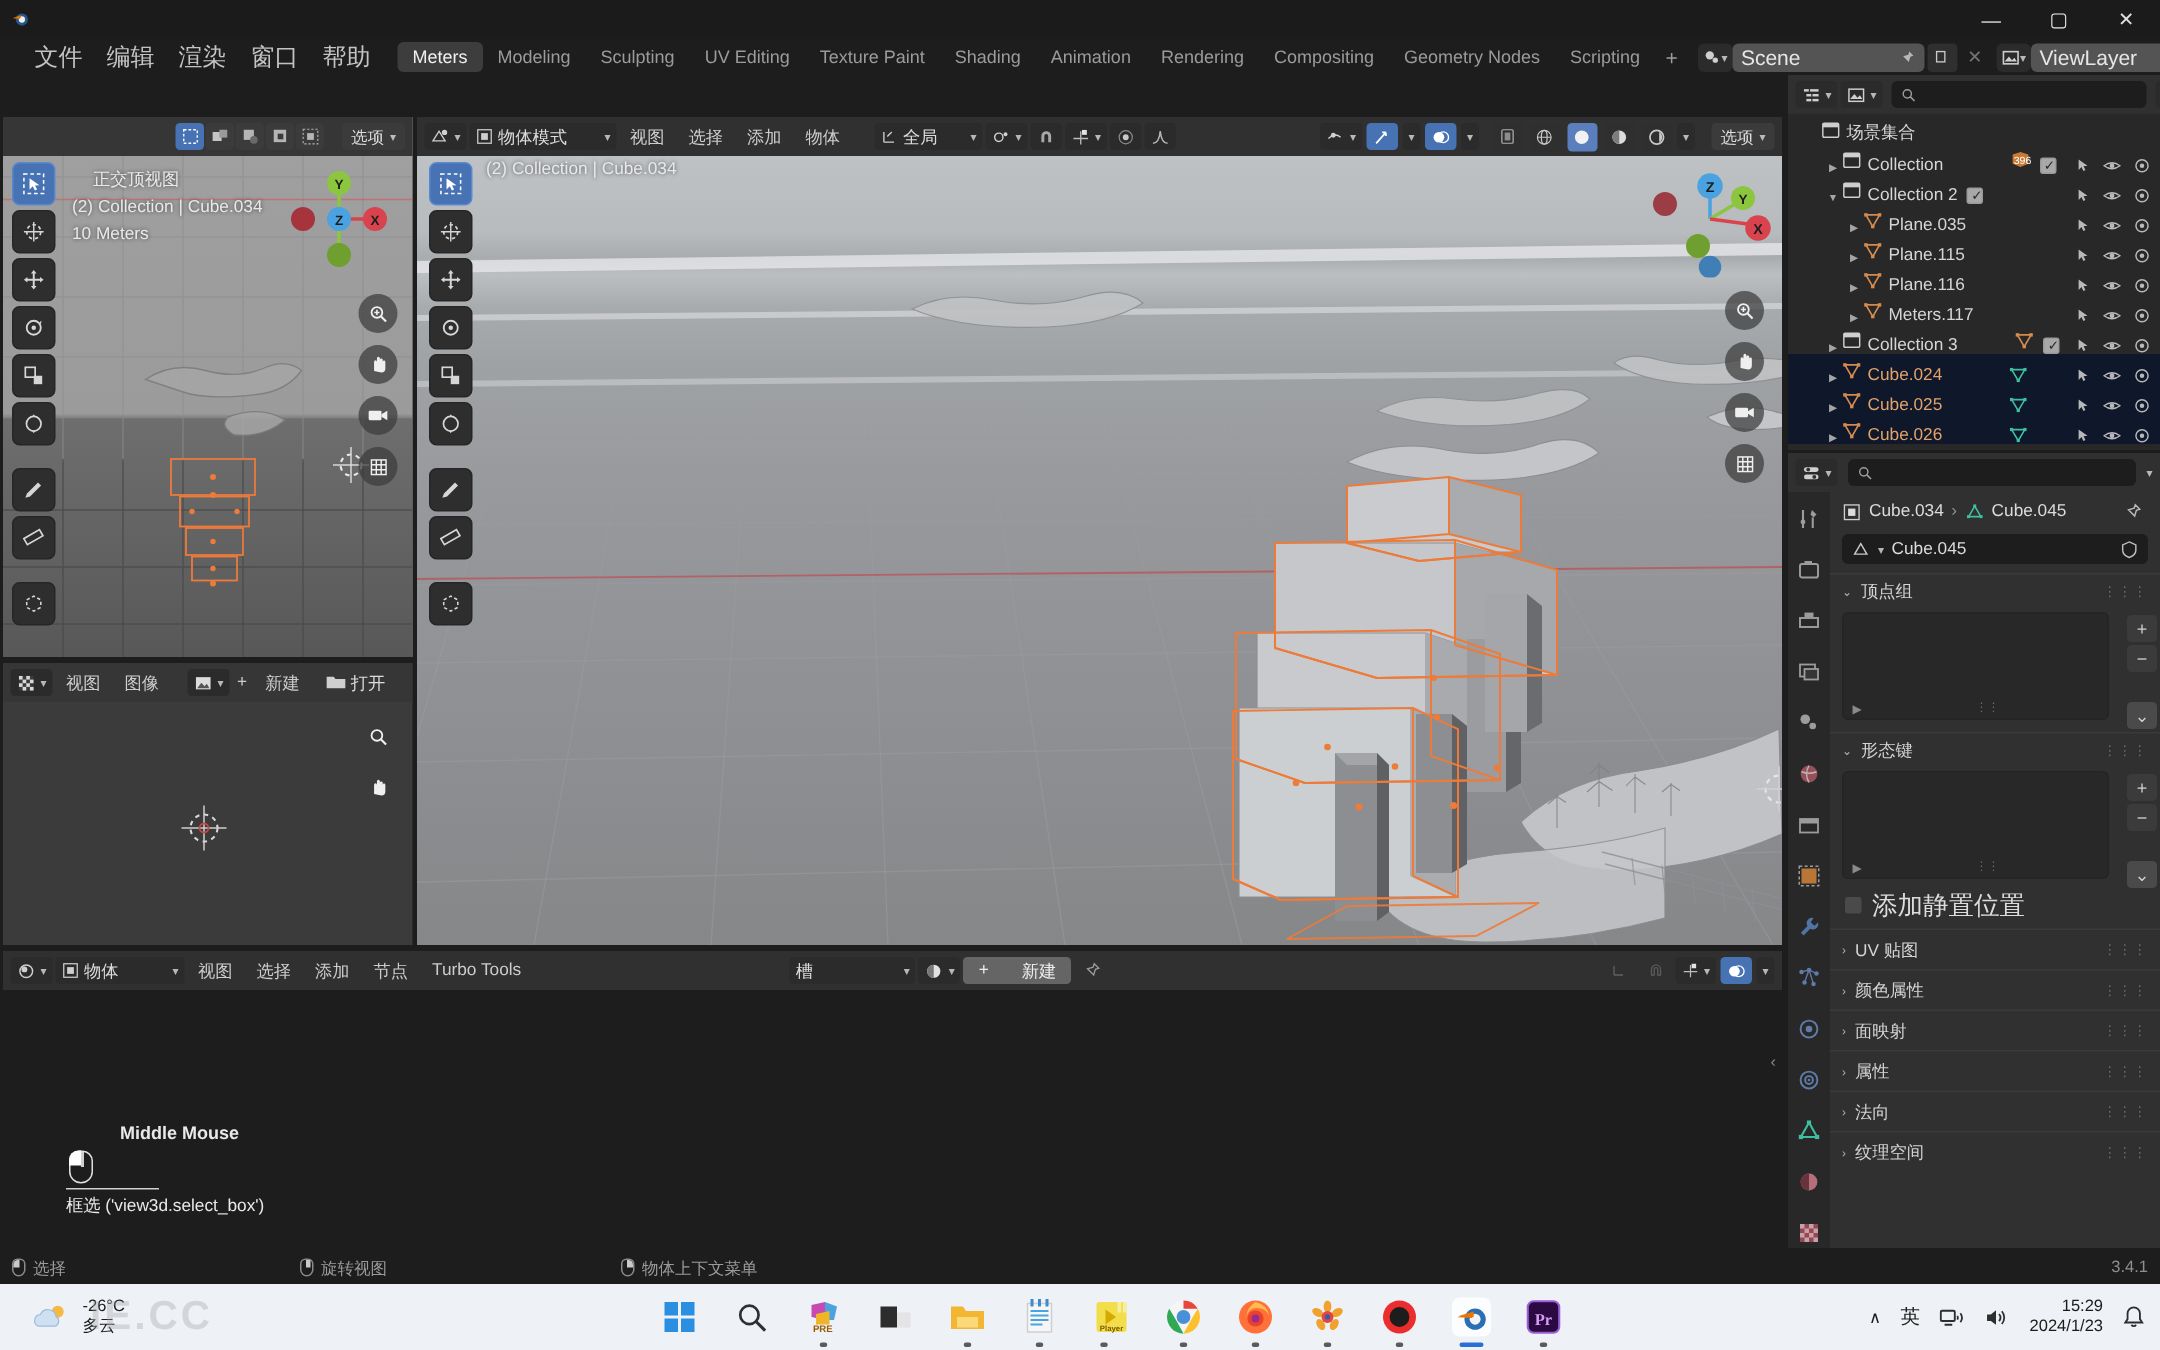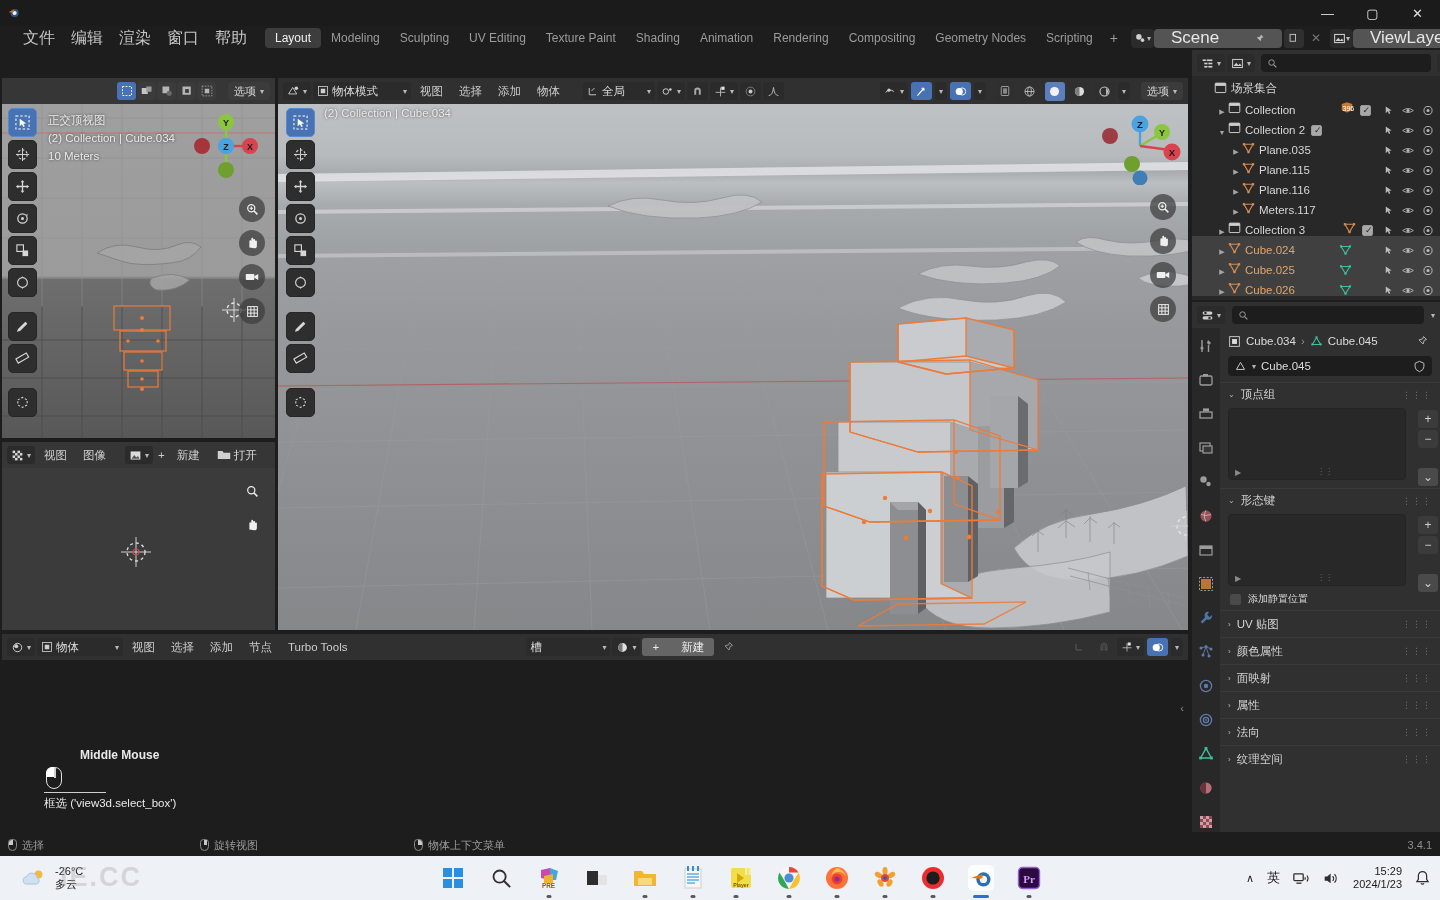--- a/index.html
+++ b/index.html
@@ -41,21 +41,21 @@
   .wtab.active { background:#3d3d3d; color:#f0f0f0; }
   .wtab-plus { padding:2px 7px; color:#9b9b9b; font-size:14px; }
 
   .scene-block { margin-left:6px; display:flex; align-items:center; }
   .icon-dd {
     display:flex; align-items:center; background:#2b2b2b; border-radius:4px;
     height:19px; padding:0 3px;
   }
   .id-field {
     display:flex; align-items:center; background:#545454; height:19px;
-    border-radius:4px; padding:0 17px; min-width:128px; color:#e6e6e6; font-size:17px;
+    border-radius:4px; padding:0 6px; min-width:128px; color:#e6e6e6; font-size:14px;
   }
   .id-field .pin { margin-left:auto; opacity:.75; }
   .sq-btn {
     width:20px; height:19px; background:#2f2f2f; border-radius:3px;
     display:flex; align-items:center; justify-content:center; margin-left:2px;
   }
   .sq-btn.ghost { background:transparent; opacity:.45; }
 
   
   .hdr {
@@ -118,21 +118,21 @@
   #shader-hdr { left:2px; top:634px; width:1186px; height:26px; background:#303030; }
   #shader-view{ left:2px; top:660px; width:1186px; height:172px; background:#1d1d1d; }
 
   
   #outliner-hdr { left:1192px; top:50px; width:248px; height:26px; background:#303030; }
   #outliner { left:1192px; top:76px; width:248px; height:224px; background:#282828; overflow:hidden; }
   .out-row {
     display:flex; align-items:flex-end; height:20px; padding-left:6px; font-size:11.5px; color:#d6d6d6;
     position:relative;
   }
-  .out-row.sel { background:#404040; }
+  .out-row.sel { background:#0f172a; }
   .out-row .disc { width:12px; text-align:center; font-size:7px; color:#a5a5a5; flex:0 0 12px; }
   .out-row .nm { margin-left:4px; white-space:nowrap; }
   .out-row.obj .nm { color:#e2a36b; }
   .out-icons { position:absolute; right:6px; display:flex; gap:8px; align-items:center; opacity:.85; }
 
   
   #props-hdr { left:1192px; top:302px; width:248px; height:26px; background:#303030; }
   #props { left:1192px; top:328px; width:248px; height:504px; background:#303030; }
   .proptabs {
     position:absolute; left:1192px; top:328px; width:28px; height:504px;
@@ -158,21 +158,21 @@
   }
   .listbox .ftr { position:absolute; bottom:2px; left:6px; font-size:8px; color:#8a8a8a; }
   .listbox .grip2 { position:absolute; bottom:3px; left:50%; color:#6a6a6a; font-size:8px; }
   .listcol {
     position:absolute; right:3px; top:0; width:20px; display:flex; flex-direction:column; gap:2px;
   }
   .mini-btn {
     width:20px; height:18px; background:#3b3b3b; border-radius:3px;
     display:flex; align-items:center; justify-content:center; font-size:12px; color:#cfcfcf;
   }
-  .cb-row { display:flex; align-items:center; gap:7px; padding:4px 10px; font-size:10px; }
+  .cb-row { display:flex; align-items:center; gap:7px; padding:4px 10px; font-size:17px; }
   .cbox { width:11px; height:11px; background:#4a4a4a; border-radius:2px; }
 
   
   .statusbar {
     position:absolute; left:0; top:834px; width:1440px; height:22px;
     background:#1d1d1d; display:flex; align-items:center; padding-left:8px; gap:26px;
     font-size:11px; color:#9a9a9a;
   }
   .sb-item { display:flex; align-items:center; gap:5px; }
   .sb-mouse {
@@ -258,21 +258,21 @@
       <circle cx="13" cy="12" r="3.4" fill="#eee"></circle>
       <path d="M3 10.4 L12 7.4 L12 10.4 Z" fill="#ea7600"></path>
     </svg>
     <div class="menu-item">文件</div>
     <div class="menu-item">编辑</div>
     <div class="menu-item">渲染</div>
     <div class="menu-item">窗口</div>
     <div class="menu-item">帮助</div>
 
     <div class="wtabs">
-      <div class="wtab active">Layout</div>
+      <div class="wtab active">Meters</div>
       <div class="wtab">Modeling</div>
       <div class="wtab">Sculpting</div>
       <div class="wtab">UV Editing</div>
       <div class="wtab">Texture Paint</div>
       <div class="wtab">Shading</div>
       <div class="wtab">Animation</div>
       <div class="wtab">Rendering</div>
       <div class="wtab">Compositing</div>
       <div class="wtab">Geometry Nodes</div>
       <div class="wtab">Scripting</div>
@@ -367,21 +367,21 @@
         <circle cx="140" cy="311" r="2"></circle>
       </g>
 
       <g>
         <circle cx="232" cy="232" r="7" fill="none" stroke="#e8e8e8" stroke-width="1.4" stroke-dasharray="3 3"></circle>
         <line x1="232" y1="220" x2="232" y2="244" stroke="#d8d8d8" stroke-width="1"></line>
         <line x1="220" y1="232" x2="244" y2="232" stroke="#d8d8d8" stroke-width="1"></line>
       </g>
     </svg>
 
-    <div class="vp-overlay-text" style="left:46px; top:33px">正交顶视图</div>
+    <div class="vp-overlay-text" style="left:60px; top:33px">正交顶视图</div>
     <div class="vp-overlay-text" style="left:46px; top:51px">(2) Collection | Cube.034</div>
     <div class="vp-overlay-text" style="left:46px; top:69px">10 Meters</div>
 
     <svg width="70" height="80" style="position:absolute;right:14px;top:28px">
       <line x1="35" y1="40" x2="35" y2="18" stroke="#8cc63f" stroke-width="2.4"></line>
       <line x1="35" y1="40" x2="57" y2="40" stroke="#d9434e" stroke-width="2.4"></line>
       <line x1="35" y1="40" x2="35" y2="62" stroke="#8cc63f" stroke-width="2.4"></line>
       <circle cx="35" cy="16" r="8" fill="#8cc63f"></circle>
         <text x="35" y="20" font-size="9" fill="#1d1d1d" text-anchor="middle" font-weight="bold">Y</text>
       <circle cx="59" cy="40" r="8" fill="#d9434e"></circle>

